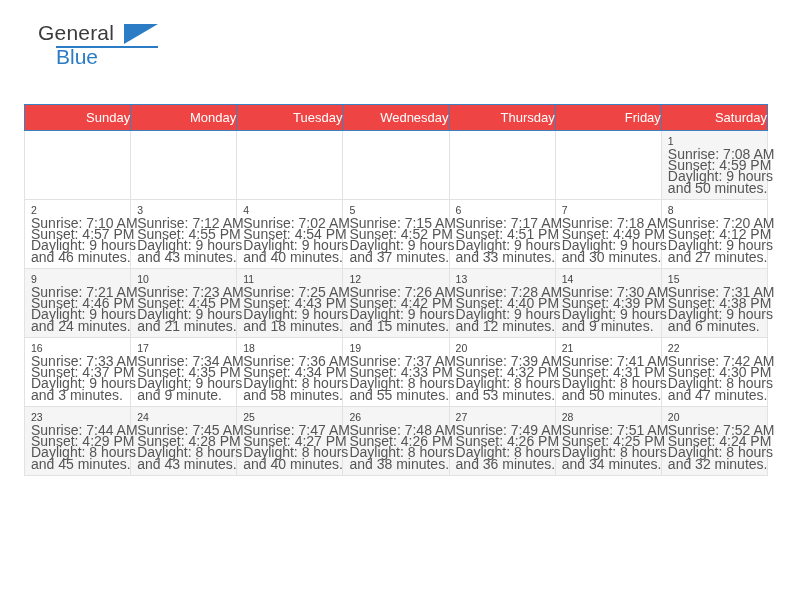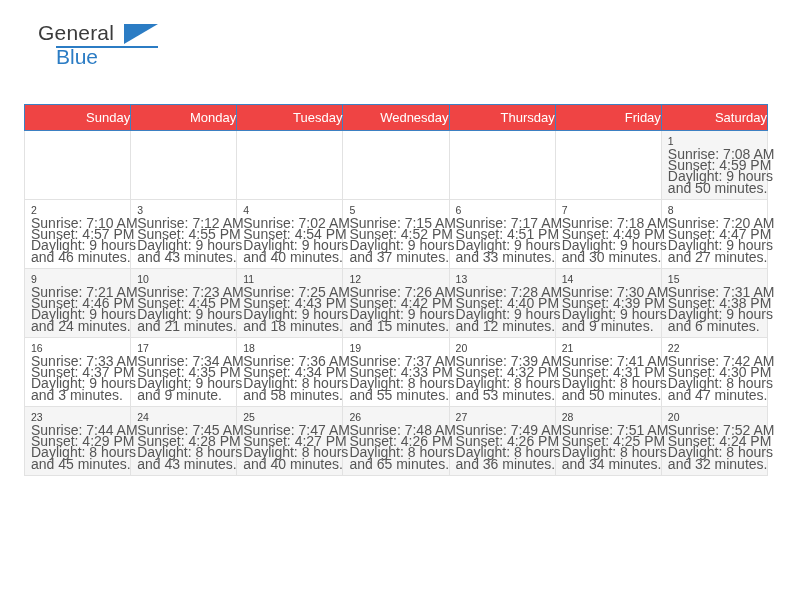--- a/index.html
+++ b/index.html
@@ -212,21 +212,21 @@
               <div>Sunrise: 7:18 AM</div>
               <div>Sunset: 4:49 PM</div>
               <div>Daylight: 9 hours</div>
               <div>and 30 minutes.</div>
             </div>
           </td>
           <td class="plain">
             <div class="daynum">8</div>
             <div class="info">
               <div>Sunrise: 7:20 AM</div>
-              <div>Sunset: 4:47 PM</div>
+              <div>Sunset: 4:12 PM</div>
               <div>Daylight: 9 hours</div>
               <div>and 27 minutes.</div>
             </div>
           </td>
         </tr>
         <tr>
           <td class="shaded">
             <div class="daynum">9</div>
             <div class="info">
               <div>Sunrise: 7:21 AM</div>
@@ -382,21 +382,21 @@
               <div>Daylight: 8 hours</div>
               <div>and 40 minutes.</div>
             </div>
           </td>
           <td class="shaded">
             <div class="daynum">26</div>
             <div class="info">
               <div>Sunrise: 7:48 AM</div>
               <div>Sunset: 4:26 PM</div>
               <div>Daylight: 8 hours</div>
-              <div>and 65 minutes.</div>
+              <div>and 38 minutes.</div>
             </div>
           </td>
           <td class="shaded">
             <div class="daynum">27</div>
             <div class="info">
               <div>Sunrise: 7:49 AM</div>
               <div>Sunset: 4:26 PM</div>
               <div>Daylight: 8 hours</div>
               <div>and 36 minutes.</div>
             </div>

